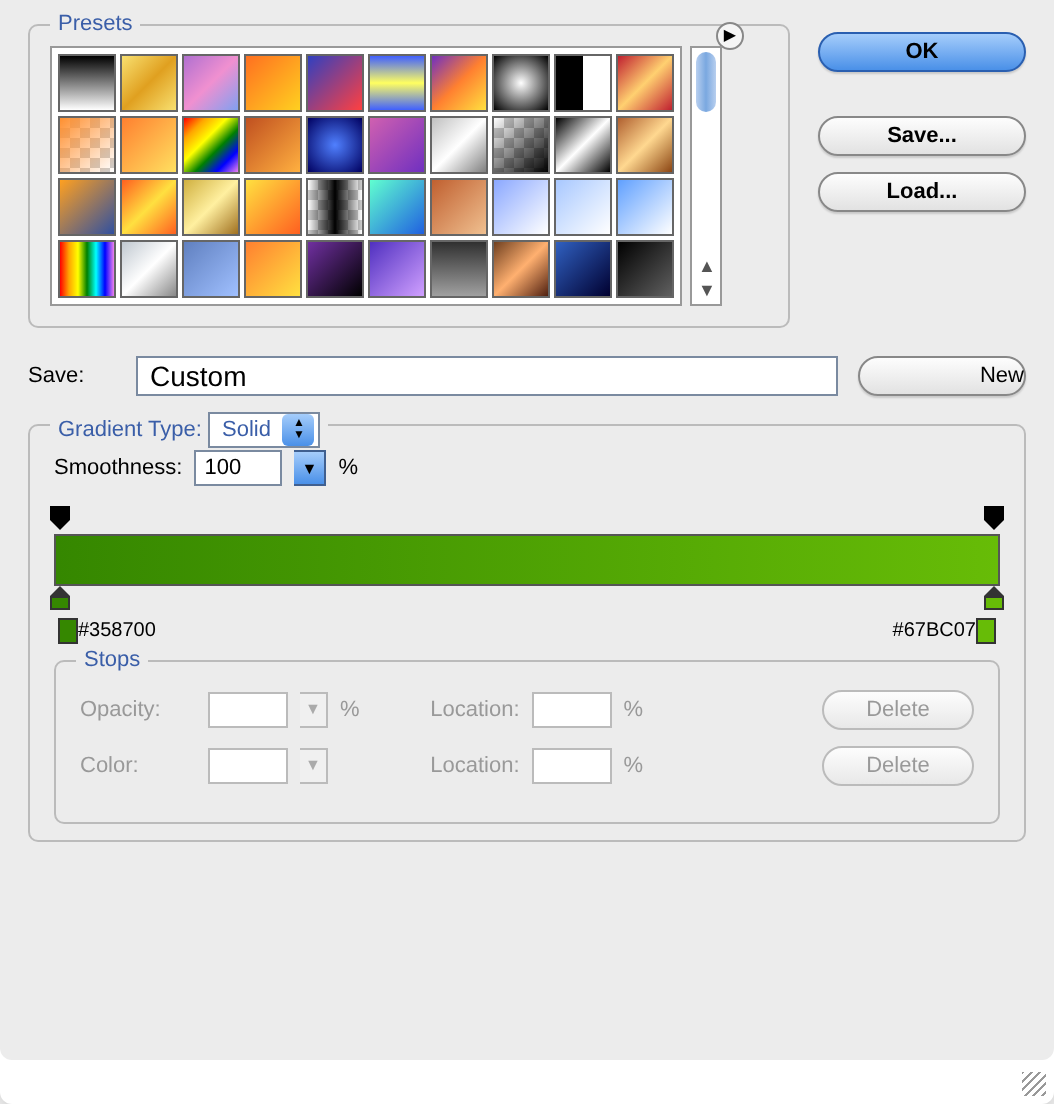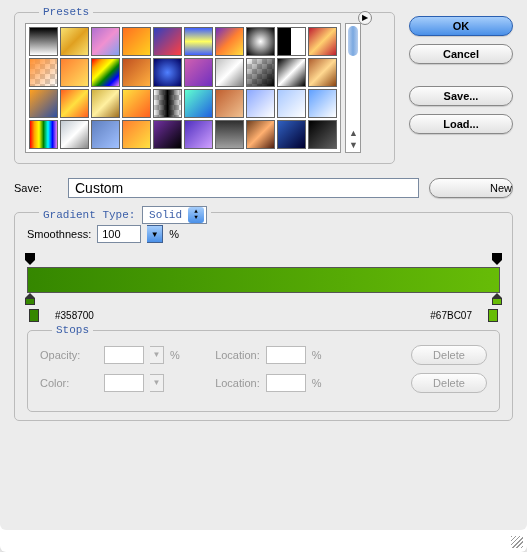--- a/index.html
+++ b/index.html
@@ -36,26 +36,25 @@
 .topsection { display: flex; gap: 14px; }
 .fieldset {
   border: 1px solid #bbb;
   border-radius: 5px;
   padding: 10px;
   position: relative;
   background: #ececec;
 }
 .fieldset .legend {
   position: absolute;
-  top: -7px; left: 24px;
+  top: -7px; left: 10px;
   background: #ececec;
   padding: 0 4px;
   color: #3a5ea8;
   font-size: 11px;
-  font-family: Liberation Mono, monospace;
 }
 .presets-box { flex: 1; }
 .presets-inner {
   display: flex;
   gap: 4px;
 }
 .swatch-grid {
   display: grid;
   grid-template-columns: repeat(10, 29px);
   grid-auto-rows: 29px;
@@ -209,21 +208,21 @@
   border: 1px solid #555;
   background: linear-gradient(to right, #358700, #67BC07);
 }
 .hex-labels {
   display: flex;
   justify-content: space-between;
   margin-top: 2px;
   font-size: 10px;
   padding: 0 2px;
 }
-.hex-labels > span { display:flex; align-items:center; gap:16px;}
+.hex-labels > span { display:flex; align-items:center; gap:0;}
 .colorchip { width:10px; height:13px; border:1px solid #333; display:inline-block;}
 .chip-l { background:#358700;}
 .chip-r { background:#67BC07;}
 .stops-box { margin-top: 8px; padding: 14px 12px 10px; }
 .stops-row {
   display: flex;
   align-items: center;
   gap: 6px;
   margin-bottom: 8px;
 }
@@ -319,21 +318,20 @@
             </div>
           <div class="scrollbar">
             <div class="thumb"></div>
             <div class="arrow-up">▲</div>
             <div class="arrow-down">▼</div>
           </div>
         </div>
       </div>
       <div class="sidebuttons">
         <div class="mac-btn default">OK</div>
-        <div class="mac-btn">Cancel</div>
         <div style="height:6px"></div>
         <div class="mac-btn">Save...</div>
         <div class="mac-btn">Load...</div>
       </div>
     </div>
 
     <div class="namerow">
       <label>Save:</label>
       <input class="text-input" value="Custom" style="">
       <div class="mac-btn new-btn">New</div>

